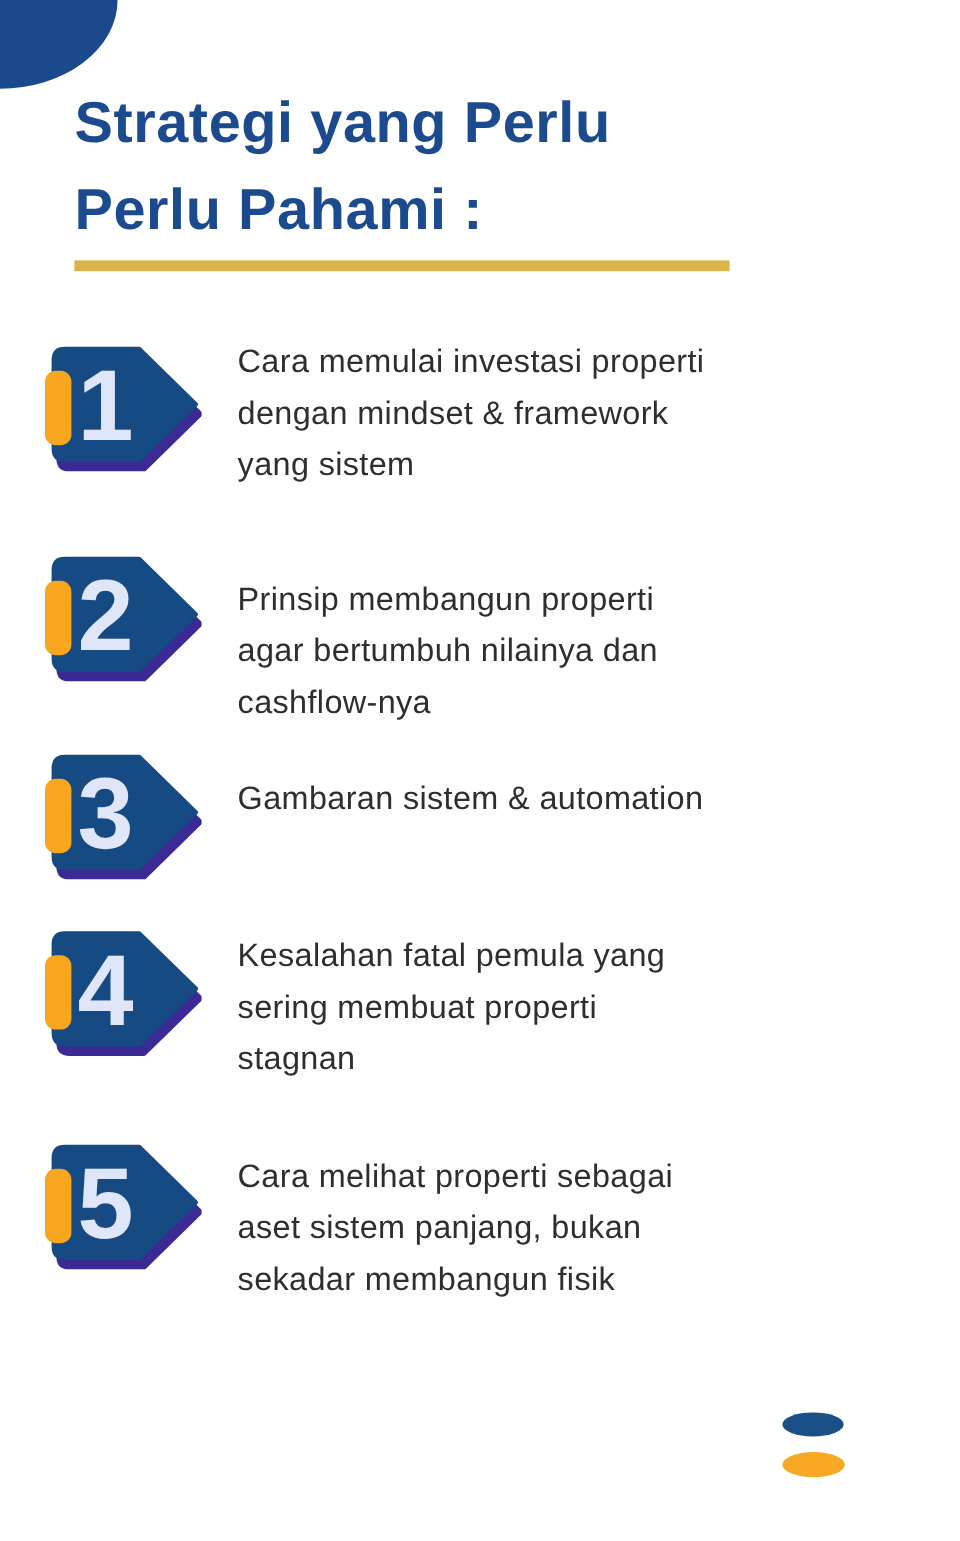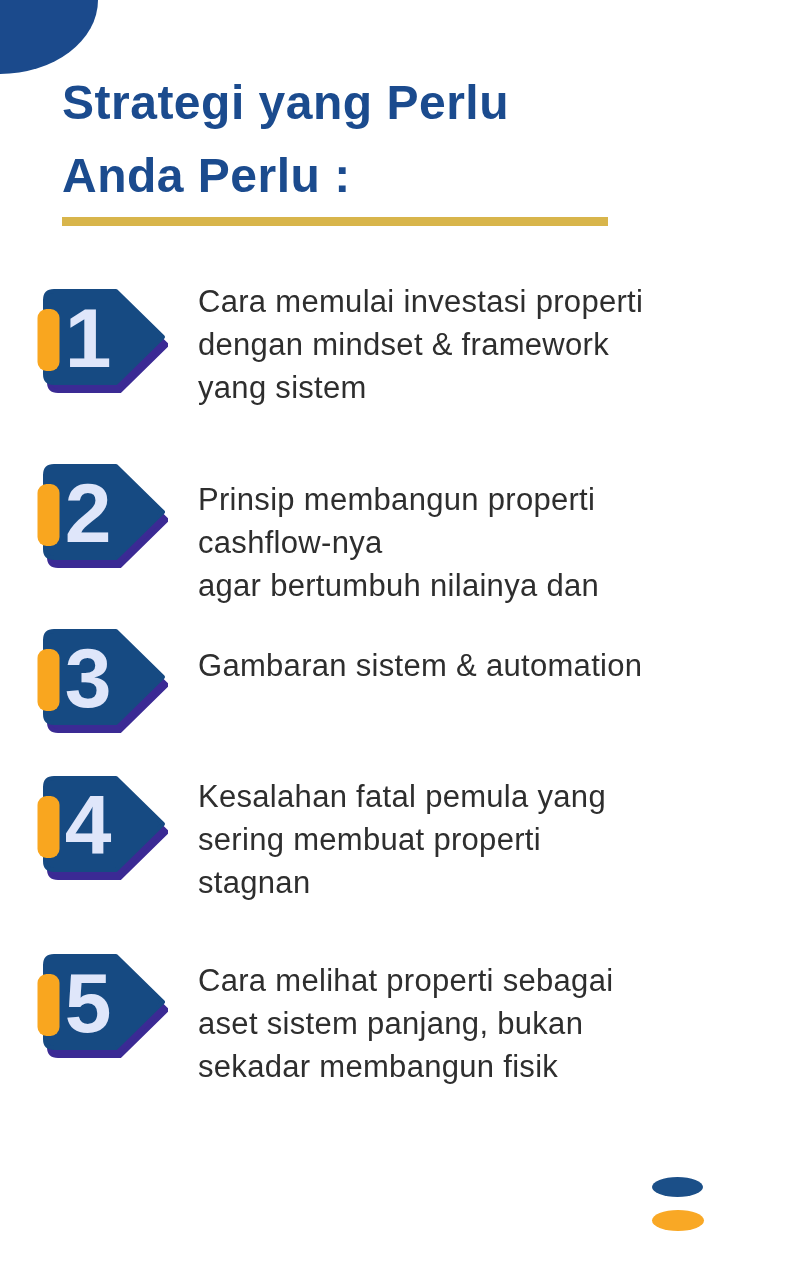--- a/index.html
+++ b/index.html
@@ -20,21 +20,21 @@
   }
   .title-underline{
     position:absolute;left:62px;top:217px;width:546px;height:9px;
     background:#d8b54b;
   }
 
   
   .item-badge{position:absolute;left:36px;width:132px;height:106px;}
   .item-text{
     position:absolute;left:198px;width:560px;
-    color:#2e2e2e;font-size:31px;line-height:43px;font-weight:400;
+    color:#2e2e2e;font-size:27px;line-height:43px;font-weight:400;
     letter-spacing:0.3px;
   }
   .badge-number{
     font-family:"Liberation Sans", sans-serif;
     font-weight:bold;font-size:84px;fill:#dfe6fa;
   }
 
   
   .pill{position:absolute;border-radius:50%;}
   .pill-blue{left:652px;top:1177px;width:51px;height:20px;background:#1b4f88;}
@@ -42,21 +42,21 @@
 </style>
 </head>
 <body>
 
 <div class="canvas">
 
   <div class="corner-deco"></div>
 
   <div class="title">
     <div>Strategi yang Perlu</div>
-    <div>Anda Perlu :</div>
+    <div>Perlu Pahami :</div>
   </div>
   <div class="title-underline"></div>
 
   <svg class="item-badge" style="top:287px" viewBox="0 0 132 106">
     <path d="M18 4 H80 L127 50 L80 96 H18 Q9 96 9 87 V13 Q9 4 18 4 Z" transform="translate(4,8)" fill="#3b2a94" stroke="#3b2a94" stroke-width="4" stroke-linejoin="round"></path>
     <path d="M18 4 H80 L127 50 L80 96 H18 Q9 96 9 87 V13 Q9 4 18 4 Z" fill="#164a82" stroke="#164a82" stroke-width="4" stroke-linejoin="round"></path>
     <rect x="1.5" y="22" width="22" height="62" rx="9" fill="#f9a61f"></rect>
     <text class="badge-number" x="52" y="80" text-anchor="middle">1</text>
   </svg>
   <div class="item-text" style="top:280px">
@@ -66,22 +66,22 @@
   </div>
 
   <svg class="item-badge" style="top:462px" viewBox="0 0 132 106">
     <path d="M18 4 H80 L127 50 L80 96 H18 Q9 96 9 87 V13 Q9 4 18 4 Z" transform="translate(4,8)" fill="#3b2a94" stroke="#3b2a94" stroke-width="4" stroke-linejoin="round"></path>
     <path d="M18 4 H80 L127 50 L80 96 H18 Q9 96 9 87 V13 Q9 4 18 4 Z" fill="#164a82" stroke="#164a82" stroke-width="4" stroke-linejoin="round"></path>
     <rect x="1.5" y="22" width="22" height="62" rx="9" fill="#f9a61f"></rect>
     <text class="badge-number" x="52" y="80" text-anchor="middle">2</text>
   </svg>
   <div class="item-text" style="top:478px">
     <div>Prinsip membangun properti</div>
+    <div>agar bertumbuh nilainya dan</div>
     <div>cashflow-nya</div>
-    <div>agar bertumbuh nilainya dan</div>
   </div>
 
   <svg class="item-badge" style="top:627px" viewBox="0 0 132 106">
     <path d="M18 4 H80 L127 50 L80 96 H18 Q9 96 9 87 V13 Q9 4 18 4 Z" transform="translate(4,8)" fill="#3b2a94" stroke="#3b2a94" stroke-width="4" stroke-linejoin="round"></path>
     <path d="M18 4 H80 L127 50 L80 96 H18 Q9 96 9 87 V13 Q9 4 18 4 Z" fill="#164a82" stroke="#164a82" stroke-width="4" stroke-linejoin="round"></path>
     <rect x="1.5" y="22" width="22" height="62" rx="9" fill="#f9a61f"></rect>
     <text class="badge-number" x="52" y="80" text-anchor="middle">3</text>
   </svg>
   <div class="item-text" style="top:644px">
     <div>Gambaran sistem &amp; automation</div>

